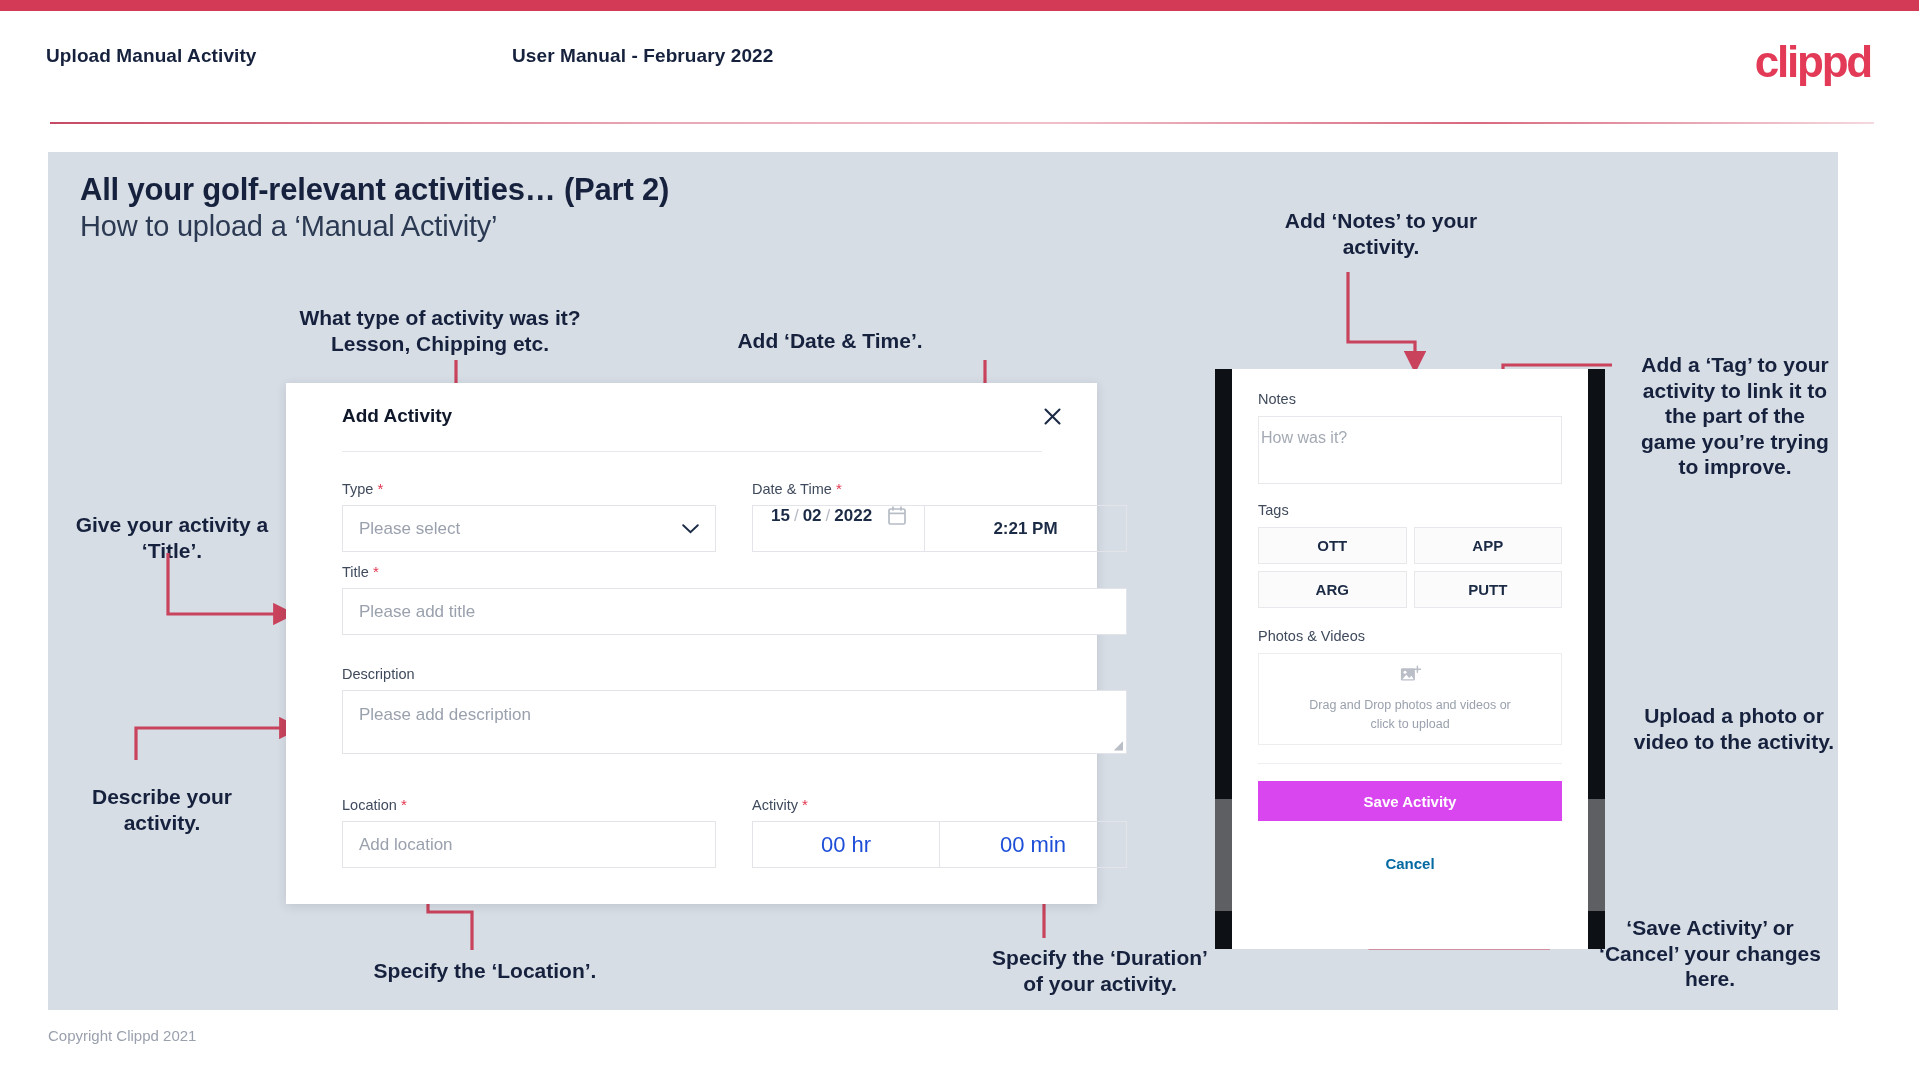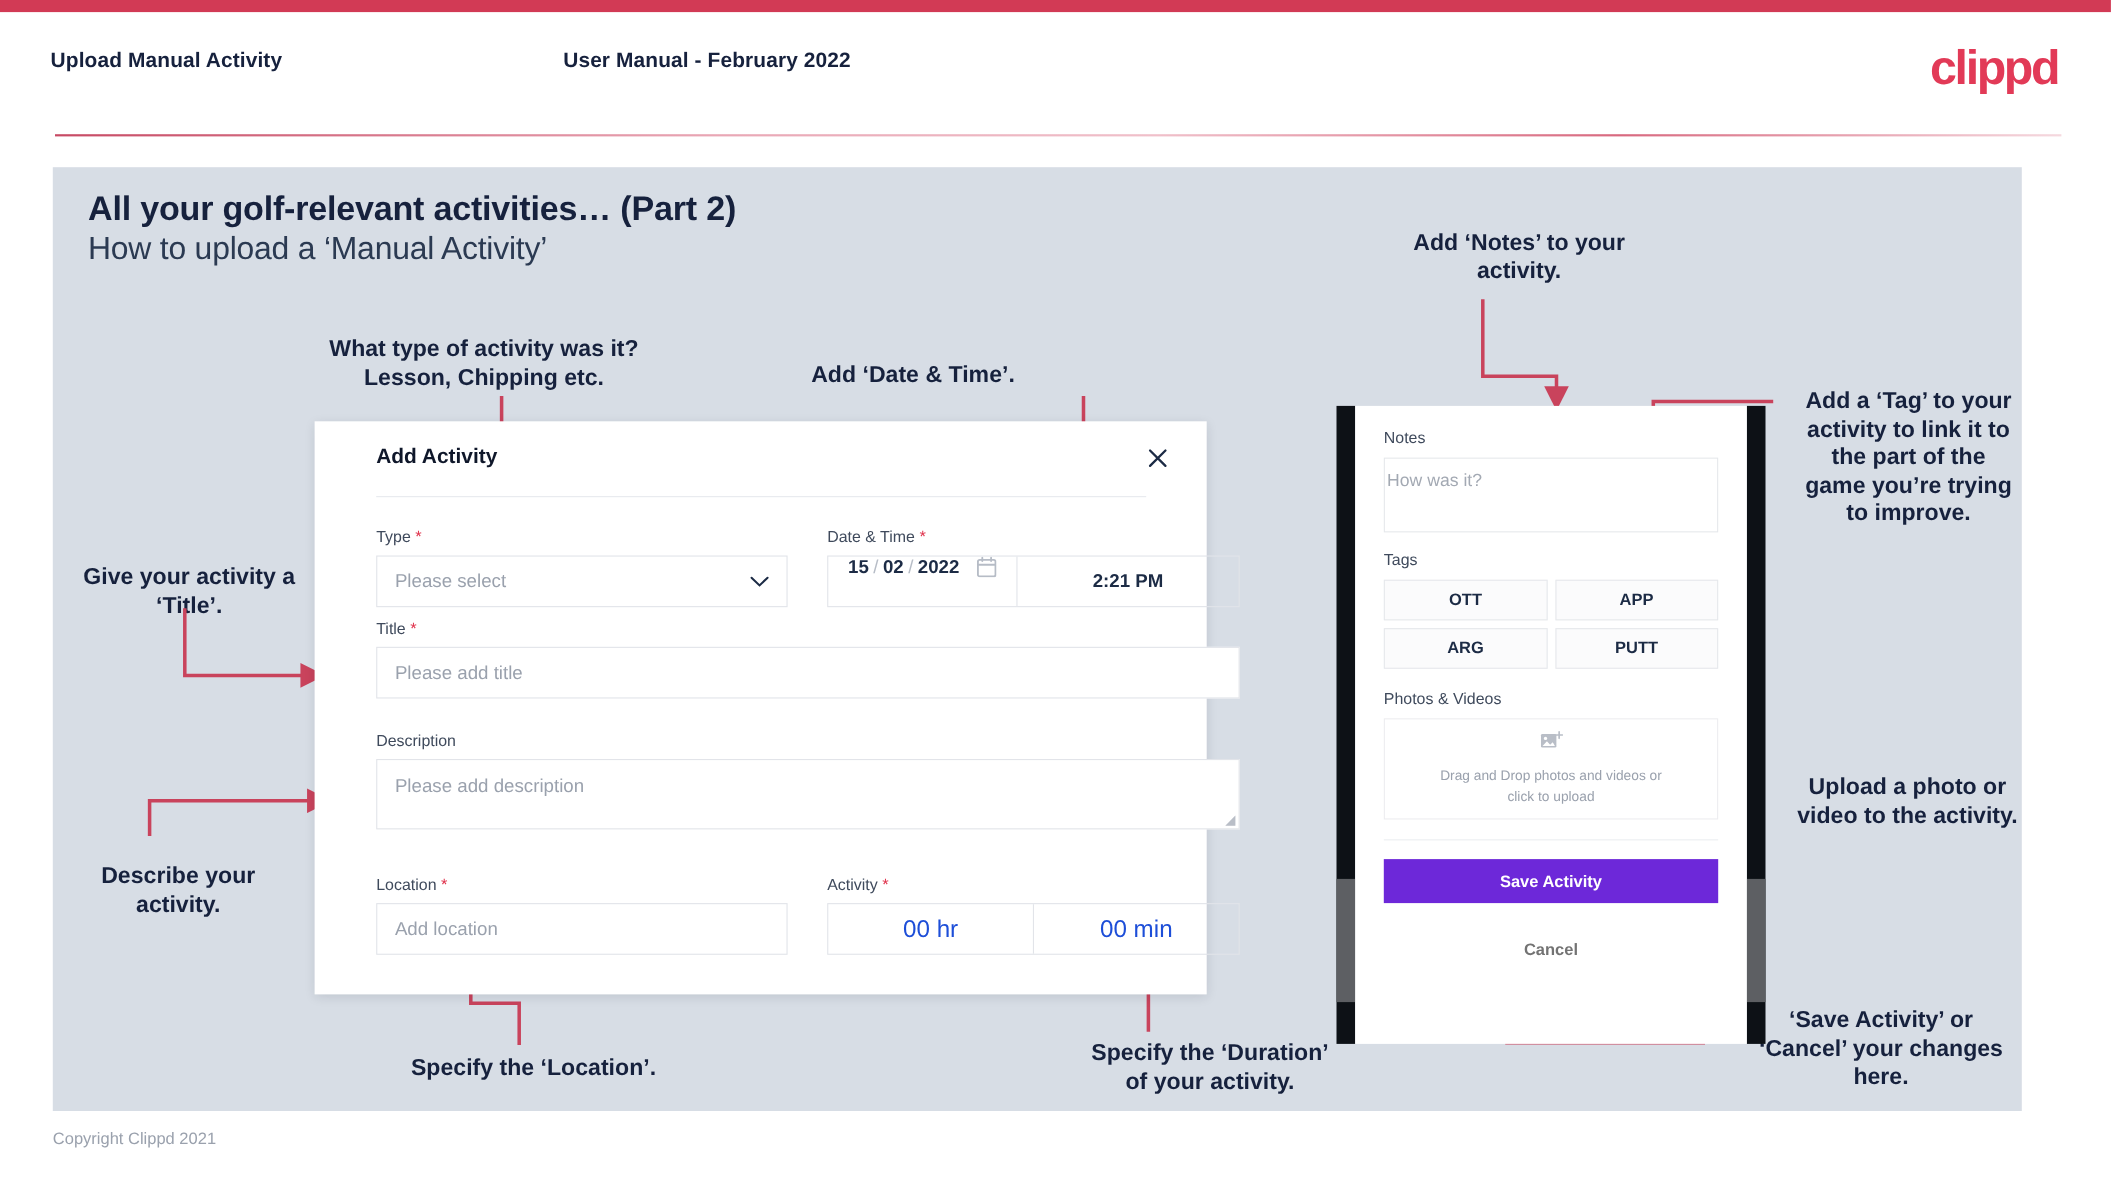--- a/index.html
+++ b/index.html
@@ -152,25 +152,25 @@
     justify-content:center; font-size: 15px; font-weight:700; color:#1c2b45;
     background:#fbfbfc; cursor:pointer;
   }
   .dropzone {
     border:1px solid #ededf0; height: 92px; display:flex; flex-direction:column;
     align-items:center; justify-content:center; gap: 8px;
   }
   .dz-text { font-size: 12.5px; color:#9aa1ad; text-align:center; line-height:1.5; }
   .p-hr { height:1px; background:#eceef1; }
   .save-btn {
-    background:#6d28d9; height: 40px; display:flex; align-items:center;
+    background:#d946ef; height: 40px; display:flex; align-items:center;
     justify-content:center; color:#fff; font-size: 15px; font-weight:700; cursor:pointer;
   }
   .cancel-btn {
-    text-align:center; font-size: 15px; font-weight:700; color:#737373;
+    text-align:center; font-size: 15px; font-weight:700; color:#0369a1;
     cursor:pointer; margin-top: 34px;
   }
 
   
   .footer {
     position:absolute; left: 48px; top: 1027px;
     font-size: 15px; color:#9aa1ad;
   }
 </style>
 </head>

